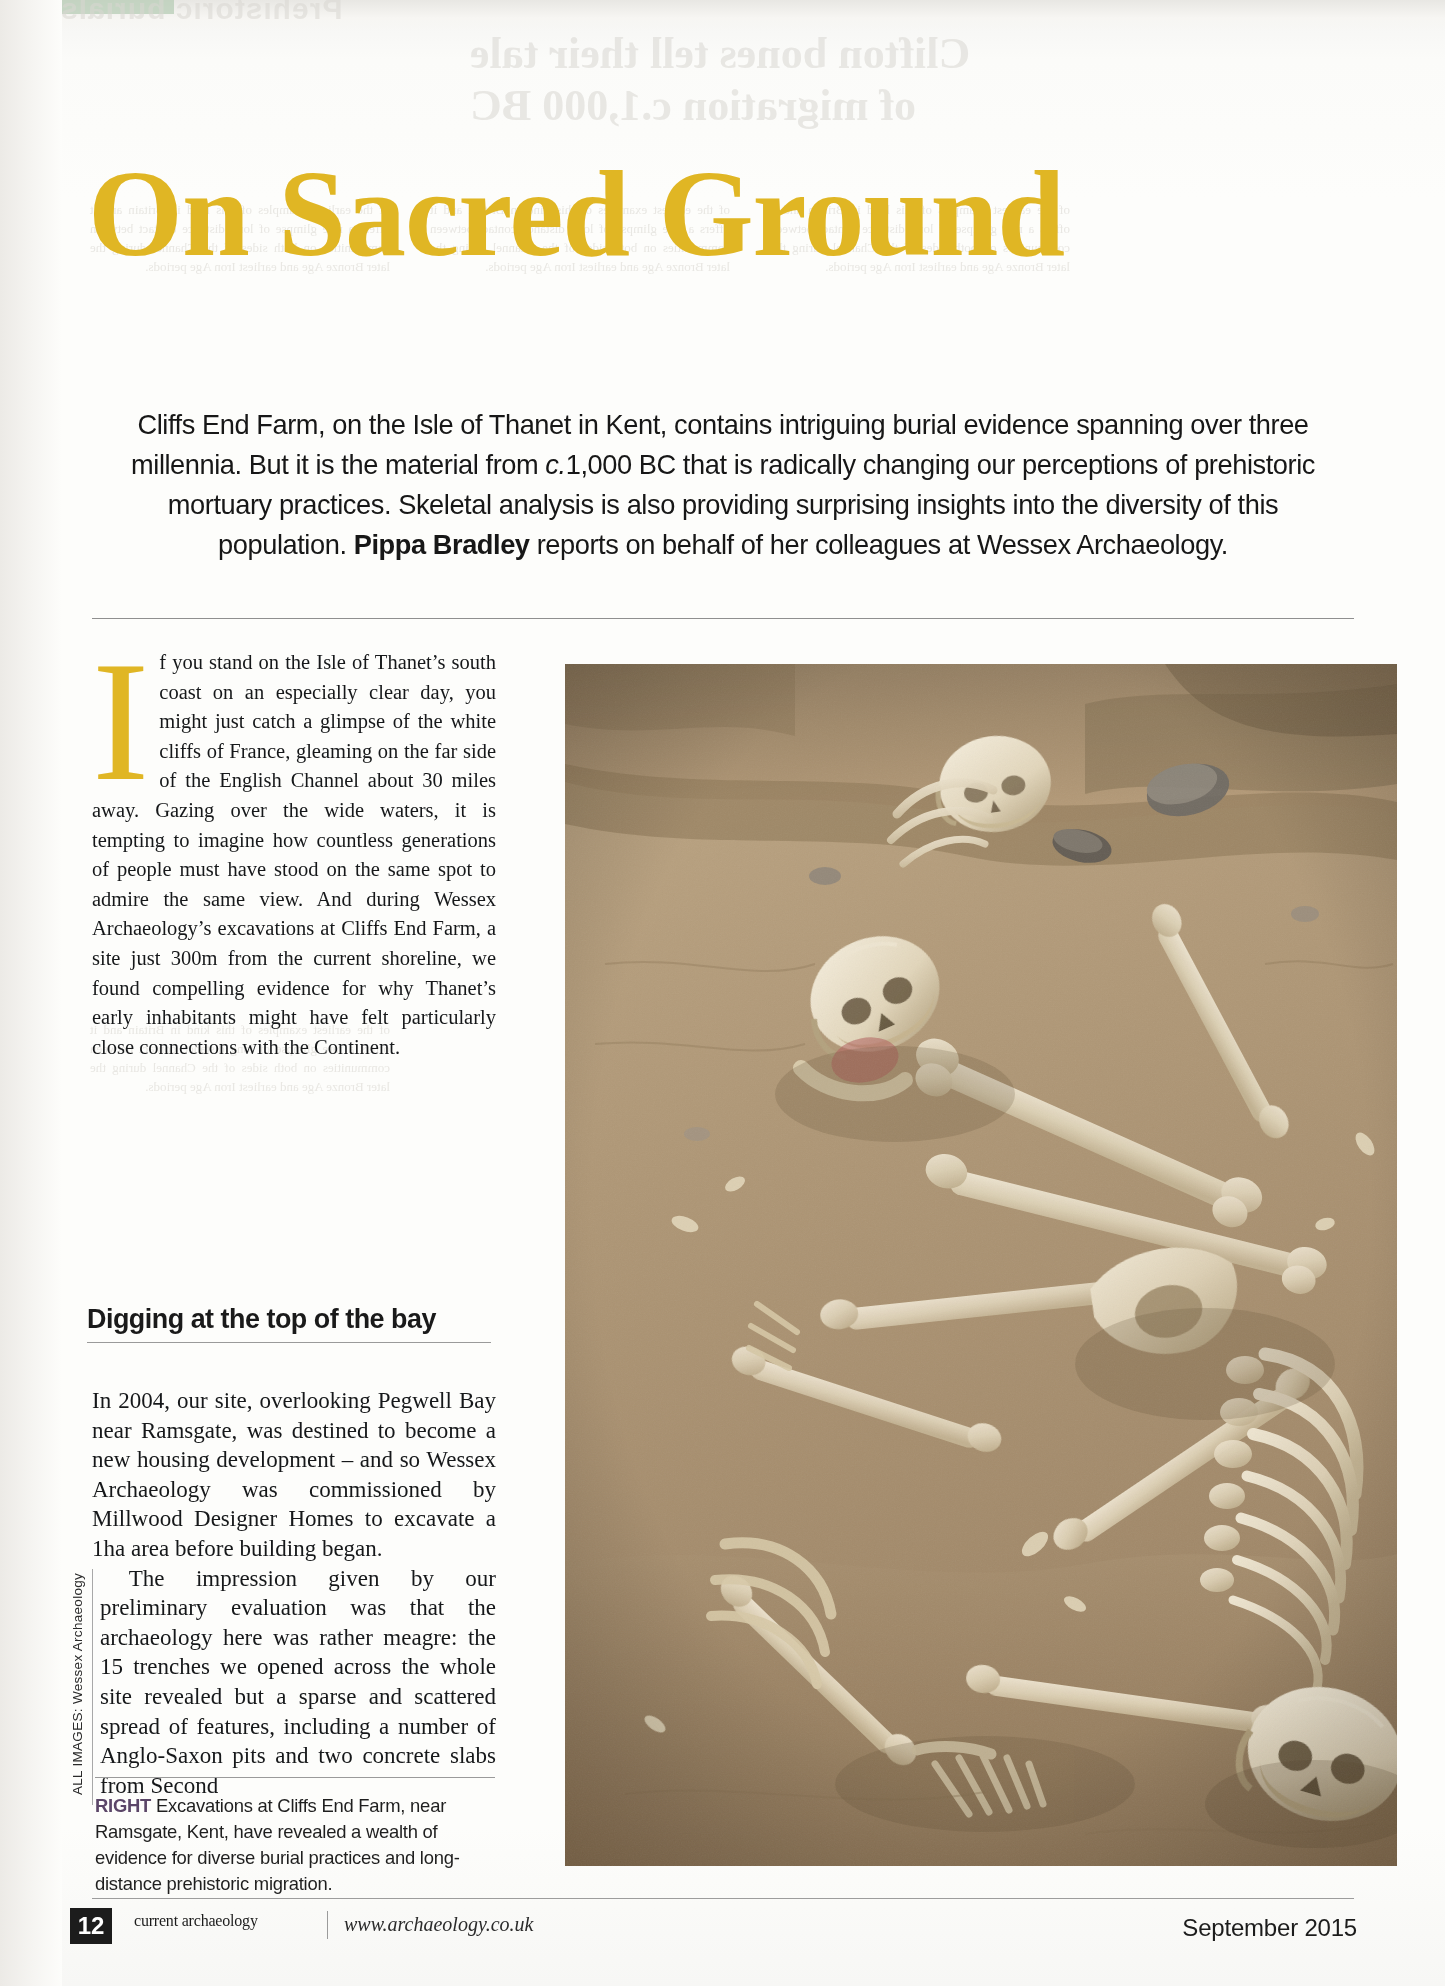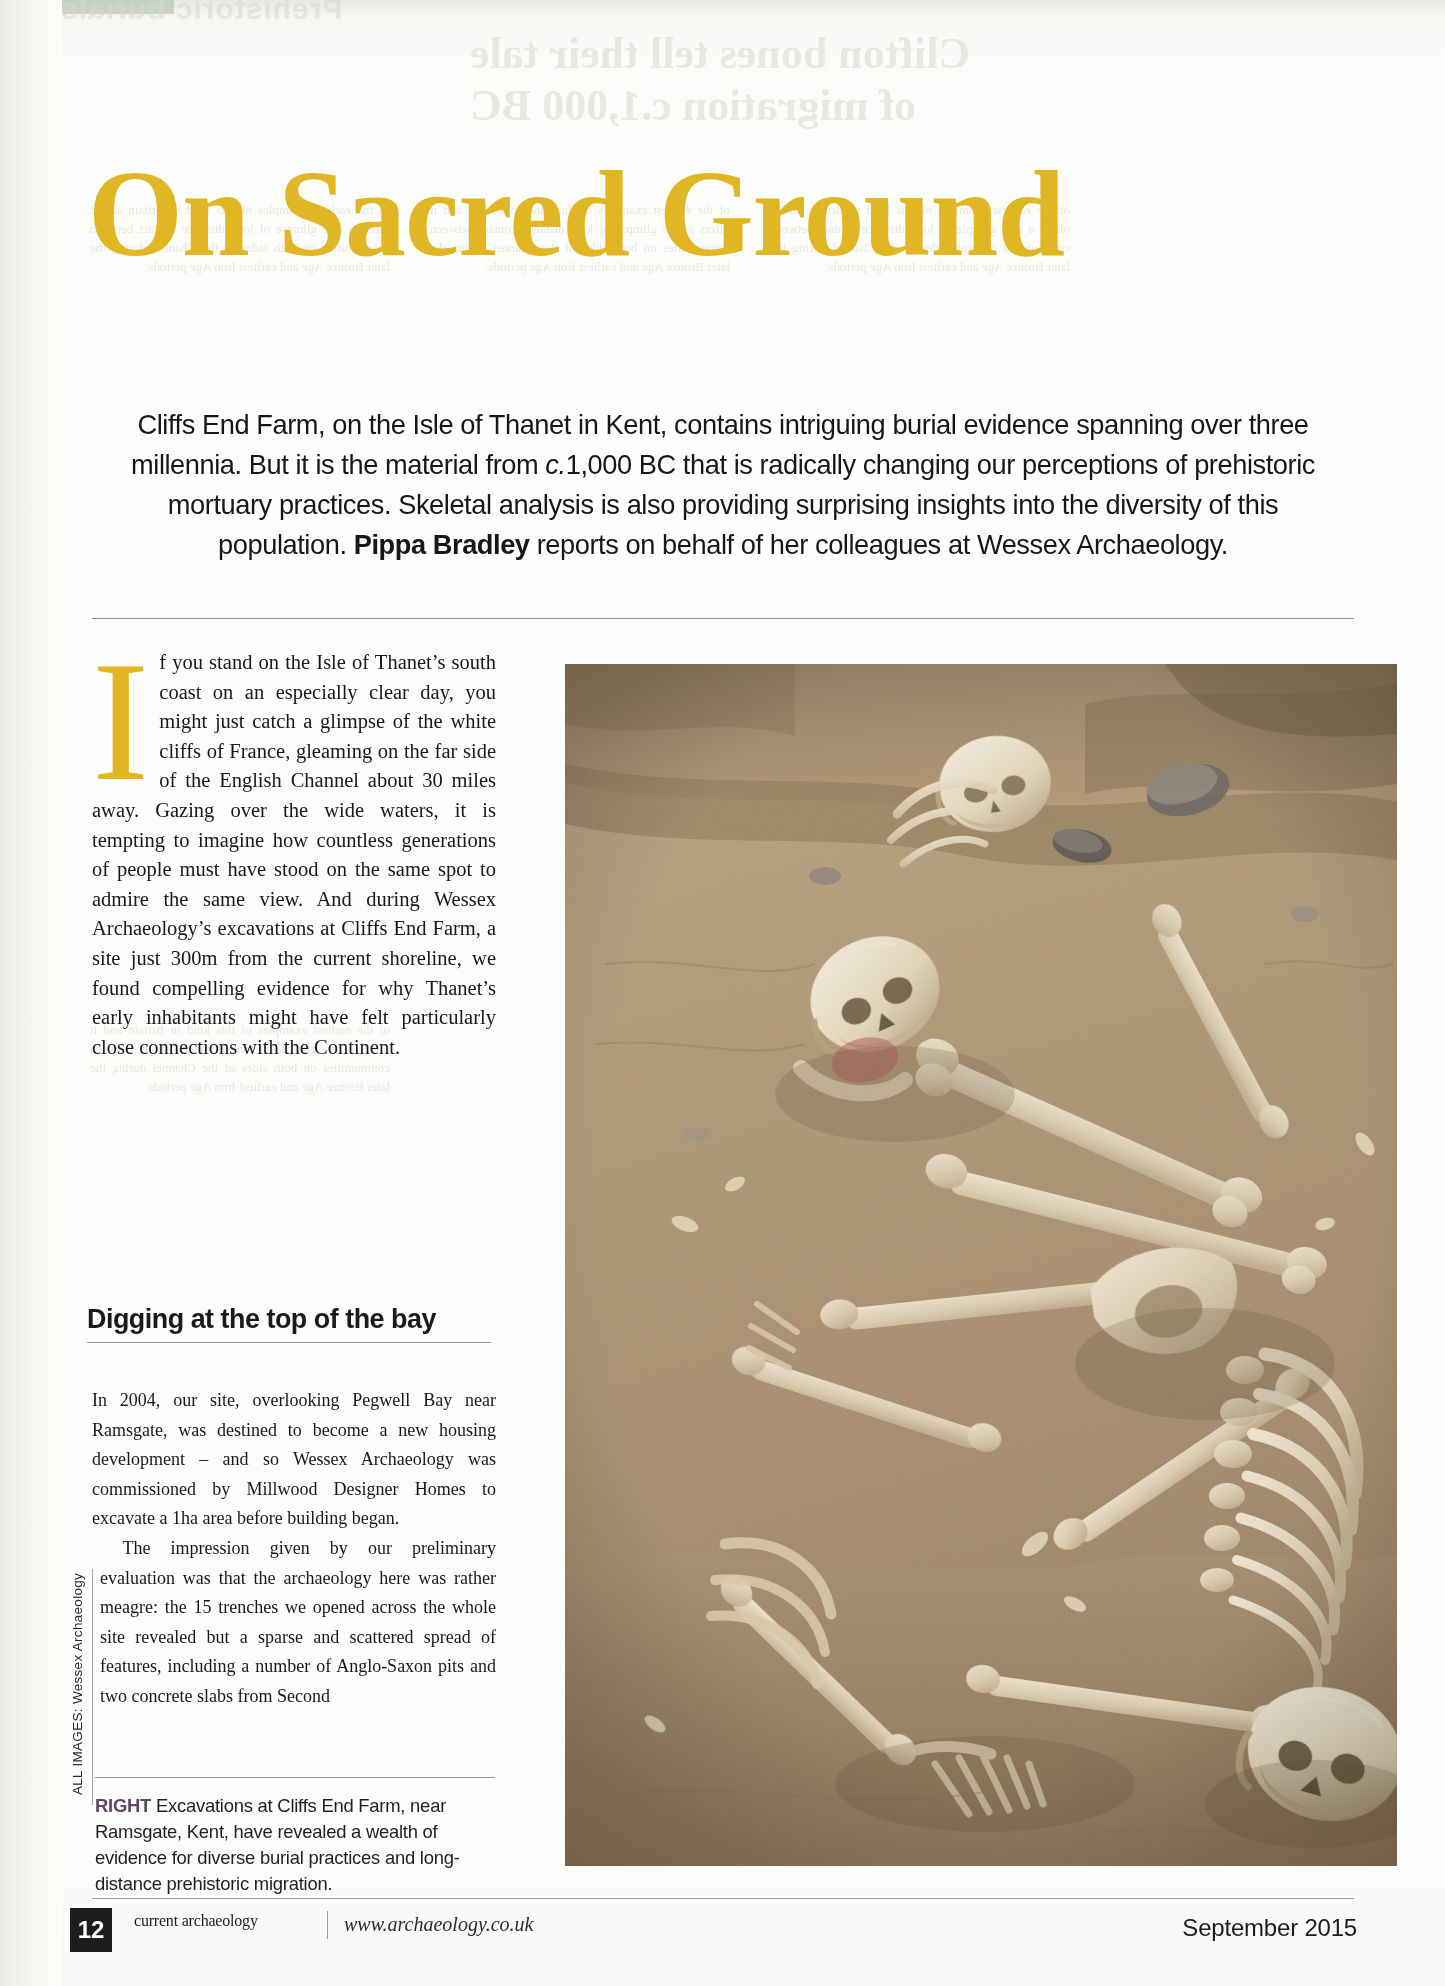--- a/index.html
+++ b/index.html
@@ -187,21 +187,21 @@
     height: 1px;
     background: #9a9a9a;
   }
 
   .col2 {
     position: absolute;
     left: 92px;
     top: 1386px;
     width: 404px;
     font-family: "Liberation Serif", serif;
-    font-size: 18px;
+    font-size: 23px;
     line-height: 29.6px;
     color: #16181a;
     text-align: justify;
   }
   .col2 p { margin: 0; }
   .col2 p + p { text-indent: 1.25em; padding-left: 8px; }
 
   
   .caption-rule {
     position: absolute;
@@ -271,21 +271,21 @@
     top: 1898px;
     width: 1262px;
     height: 1px;
     background: #9c9c9c;
   }
   .pagebox {
     position: absolute;
     left: 70px;
     top: 1908px;
     width: 42px;
-    height: 44px;
+    height: 36px;
     background: #1c1c1c;
     color: #ffffff;
     font-family: "Liberation Sans", sans-serif;
     font-weight: 700;
     font-size: 24px;
     display: flex;
     align-items: center;
     justify-content: center;
   }
   .footer-brand {

